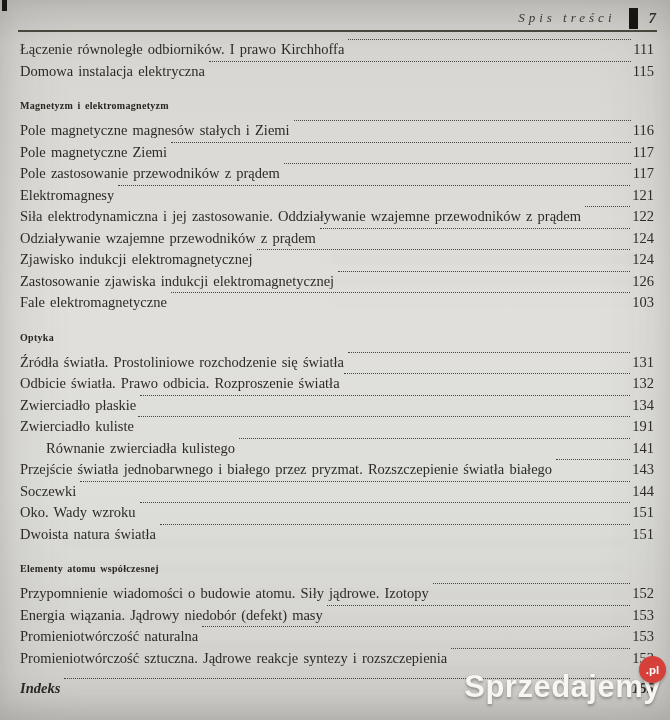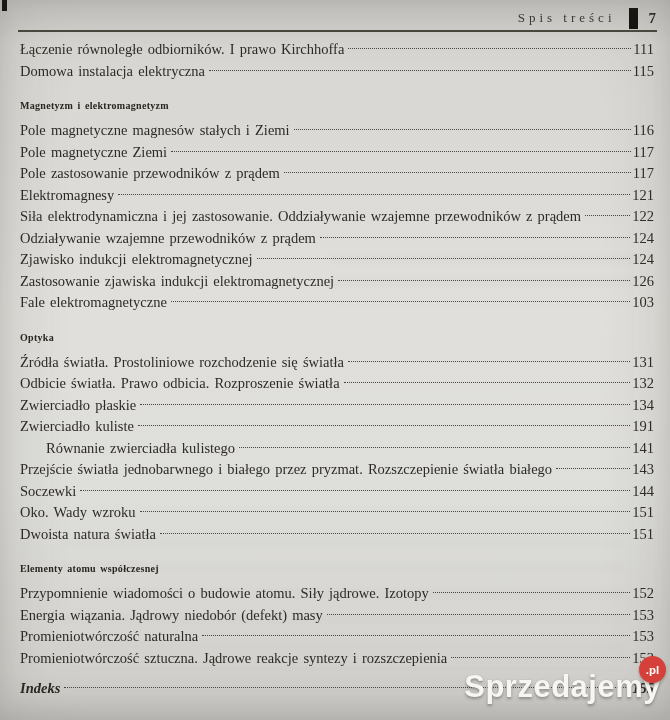--- a/index.html
+++ b/index.html
@@ -27,38 +27,38 @@
     background: repeating-linear-gradient(180deg, rgba(104,100,92,0.55) 0 6px, transparent 6px 23px);
   }
   .smudge-b {
     left: 60px; top: 538px; width: 565px; height: 132px; opacity: 0.05;
     background: repeating-linear-gradient(180deg, rgba(104,100,92,0.5) 0 7px, transparent 7px 26px);
   }
 
   
   .pg-header {
     position: absolute; top: 7px; left: 18px; right: 14px; z-index: 2;
-    display: flex; justify-content: flex-end; align-items: center; height: 22px;
+    display: flex; justify-content: flex-end; align-items: center; height: 22px; font-style: italic;
   }
   .header-title { font-size: 13px; letter-spacing: 4px; color: #3c3932; }
   .header-bar { width: 9px; height: 21px; background: #14120e; margin: 0 11px 0 13px; }
   .header-num { font-weight: bold; font-size: 15px; }
   .header-rule {
     position: absolute; top: 30px; left: 18px; right: 13px; height: 0;
     border-top: 2px solid #4a473f; z-index: 2;
   }
 
   
   .toc { position: absolute; top: 39px; left: 20px; right: 16px; z-index: 2; }
   .heading {
     font-weight: bold; font-size: 10px; line-height: 22px;
     margin: 13px 0 3px; letter-spacing: 0.3px; word-spacing: 1.5px; color: #29261f;
   }
   .row {
-    display: flex; align-items: center;
+    display: flex; align-items: flex-start;
     line-height: 21.5px; font-size: 14.5px; word-spacing: 1.5px;
   }
   .row .t { white-space: nowrap; flex: 0 1 auto; min-width: 0; overflow: hidden; }
   .row .leader {
     flex: 1 1 auto; min-width: 6px;
     border-bottom: 1.6px dotted #49453e; margin: 0 2px 2px 4px;
   }
   .row .pg { flex: 0 0 auto; }
   .row.indent .t { padding-left: 26px; }
   .row.bold { font-weight: bold; color: #29261f; font-style: italic; }

